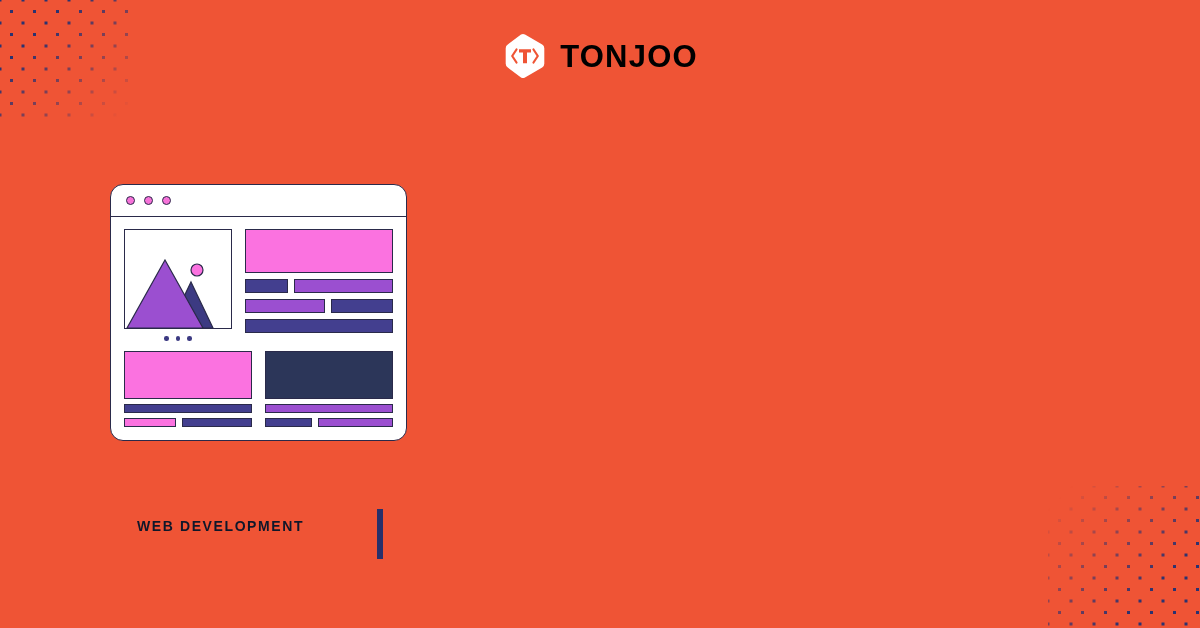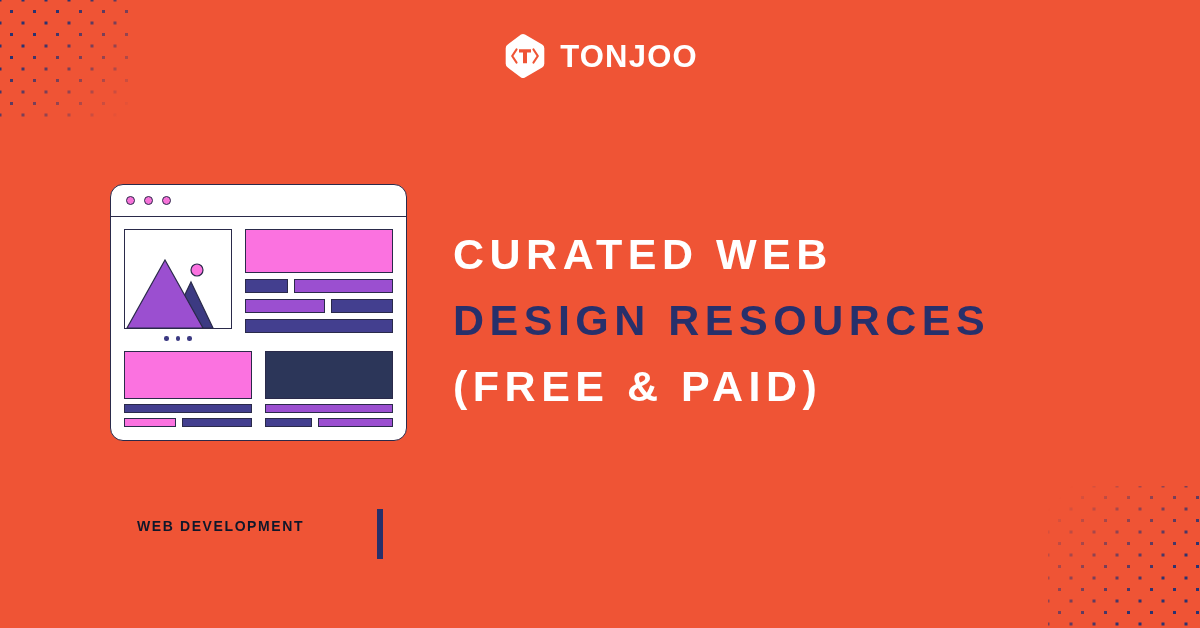--- a/index.html
+++ b/index.html
@@ -57,21 +57,21 @@
     align-items: center;
     justify-content: center;
     gap: 12px;
   }
   .brand-mark {
     width: 46px;
     height: 46px;
     display: block;
   }
   .brand-name {
-    color: #ffffff;
+    color: #000000;
     font-size: 31px;
     font-weight: bold;
     letter-spacing: 1.2px;
     line-height: 1;
   }
 
   
   .mockup {
     position: absolute;
     left: 110px;
@@ -278,24 +278,19 @@
           <div class="line-row">
             <div class="bar bar-navy" style="width:38%;height:9px"></div>
             <div class="bar bar-purple" style="width:60%;height:9px"></div>
           </div>
         </div>
       </div>
 
     </div>
   </div>
 
-  <div class="headline">
-    <div class="headline-line hl-white">CURATED WEB</div>
-    <div class="headline-line hl-navy">DESIGN RESOURCES</div>
-    <div class="headline-line hl-white">(FREE &amp; PAID)</div>
-  </div>
 
   <div class="category">
     <span class="category-label">WEB DEVELOPMENT</span>
   </div>
   <div class="category-rule"></div>
 
 </div>
 
 </body></html>

